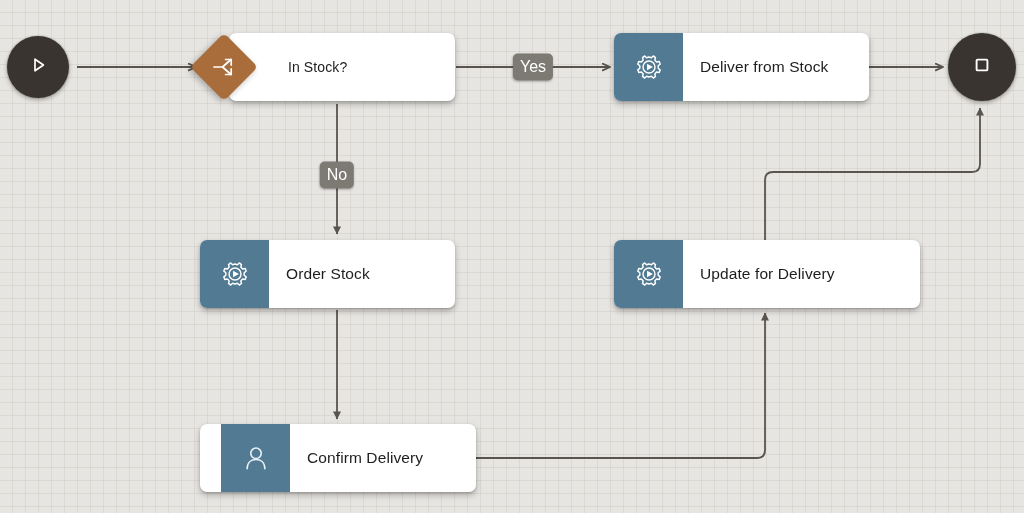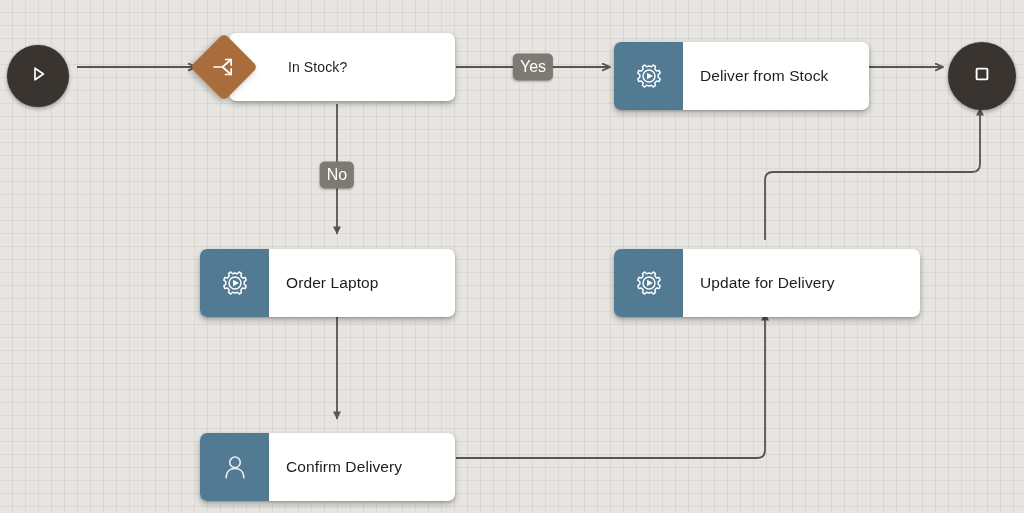--- a/index.html
+++ b/index.html
@@ -26,21 +26,20 @@
   }
   #edges {
     position: absolute;
     left: 0; top: 0;
     width: 1024px;
     height: 513px;
     pointer-events: none;
   }
   .node {
     position: absolute;
-    margin-top: 9px;
   }
 
   
   .event {
     border-radius: 50%;
     background: #393430;
     box-shadow: 0 2px 4px rgba(0,0,0,0.30), 0 0 0 1px rgba(0,0,0,0.08);
     display: flex;
     align-items: center;
     justify-content: center;
@@ -223,41 +222,41 @@
                  L26.9 10.2 L27.9 12.9 L25.8 14.7 L25.8 17.3 L27.9 19.1
                  L26.9 21.8 L24.1 21.4 L22.2 23.4 L22.9 26 L20.6 27.8
                  L18.6 25.9 L16 26.6 L13.4 25.9 L11.4 27.8 L9.1 26
                  L9.8 23.4 L7.9 21.4 L5.1 21.8 L4.1 19.1 L6.2 17.3
                  L6.2 14.7 L4.1 12.9 L5.1 10.2 L7.9 10.6 L9.8 8.6
                  L9.1 6 L11.4 4.2 L13.4 6.1 Z" fill="none" stroke="#ffffff" stroke-width="1.55" stroke-linejoin="round"></path>
         <circle cx="16" cy="16" r="6.4" fill="none" stroke="#ffffff" stroke-width="1.55"></circle>
         <path d="M13.9 12.6 L20.2 16 L13.9 19.4 Z" fill="#ffffff"></path>
       </svg>
     </div>
-    <div class="task-label">Order Laptop</div>
+    <div class="task-label">Order Stock</div>
   </div>
 
   <div class="node task" style="left:614px; top:240px; width:306px; height:68px;">
     <div class="task-icon">
       <svg width="30" height="30" viewBox="0 0 32 32">
         <path d="M16 5.4 L18.6 6.1 L20.6 4.2 L22.9 6 L22.2 8.6 L24.1 10.6
                  L26.9 10.2 L27.9 12.9 L25.8 14.7 L25.8 17.3 L27.9 19.1
                  L26.9 21.8 L24.1 21.4 L22.2 23.4 L22.9 26 L20.6 27.8
                  L18.6 25.9 L16 26.6 L13.4 25.9 L11.4 27.8 L9.1 26
                  L9.8 23.4 L7.9 21.4 L5.1 21.8 L4.1 19.1 L6.2 17.3
                  L6.2 14.7 L4.1 12.9 L5.1 10.2 L7.9 10.6 L9.8 8.6
                  L9.1 6 L11.4 4.2 L13.4 6.1 Z" fill="none" stroke="#ffffff" stroke-width="1.55" stroke-linejoin="round"></path>
         <circle cx="16" cy="16" r="6.4" fill="none" stroke="#ffffff" stroke-width="1.55"></circle>
         <path d="M13.9 12.6 L20.2 16 L13.9 19.4 Z" fill="#ffffff"></path>
       </svg>
     </div>
     <div class="task-label">Update for Delivery</div>
   </div>
 
-  <div class="node task" style="left:200px; top:424px; width:255px; height:68px;">
+  <div class="node task" style="left:200px; top:424px; width:255px; height:68px;padding-left:21px;">
     <div class="task-icon">
       <svg width="30" height="30" viewBox="0 0 32 32">
         <circle cx="16" cy="11" r="5.6" fill="none" stroke="#e8f1f6" stroke-width="1.7"></circle>
         <path d="M6.6 27.5 C6.6 20.6 10.8 17.6 16 17.6
                  C21.2 17.6 25.4 20.6 25.4 27.5" fill="none" stroke="#e8f1f6" stroke-width="1.7" stroke-linecap="round"></path>
       </svg>
     </div>
     <div class="task-label">Confirm Delivery</div>
   </div>
 

